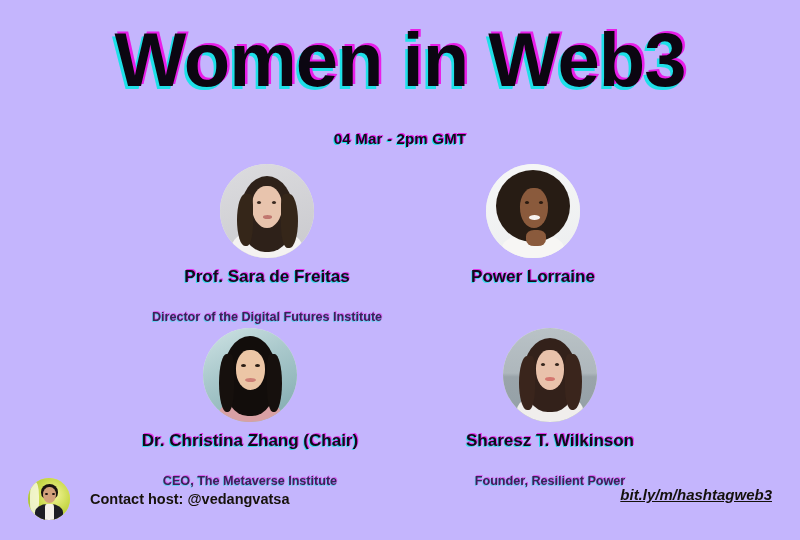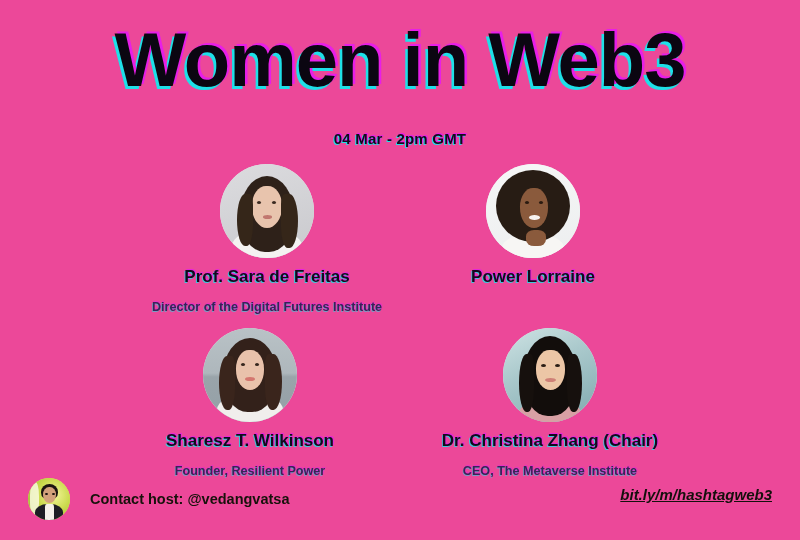--- a/index.html
+++ b/index.html
@@ -12,21 +12,21 @@
     background: #ffffff;
     font-family: "Liberation Sans", sans-serif;
     overflow: hidden;
     position: relative;
   }
 
   .poster {
     position: relative;
     width: 800px;
     height: 540px;
-    background: #ec4899;
+    background: #c4b5fd;
   }
 
   
   .title-wrap {
     position: absolute;
     top: 18px;
     left: 0;
     width: 800px;
     text-align: center;
   }
@@ -97,21 +97,21 @@
     text-shadow:
        0.9px -0.9px 0 rgba(232,30,232,0.85),
       -0.9px  0.9px 0 rgba(30,224,232,0.85);
     white-space: nowrap;
   }
   .speaker-role {
     font-family: "Liberation Sans", sans-serif;
     font-weight: bold;
     font-size: 12.6px;
     line-height: 18px;
-    margin-top: 10px;
+    margin-top: 20px;
     color: #3a2258;
     text-shadow:
        0.7px -0.7px 0 rgba(232,30,232,0.55),
       -0.7px  0.7px 0 rgba(30,224,232,0.55);
     white-space: nowrap;
   }
 
   
   .footer-host {
     position: absolute;
@@ -202,48 +202,48 @@
       </div>
       <div class="speaker-name">Power Lorraine</div>
     </div>
 
   </div>
 
   <div class="row row-two">
 
     <div class="speaker">
       <div class="avatar">
+        <div class="p-bg" style="background:linear-gradient(155deg,#cfe3e4 0%,#aac9cc 40%,#7fa9ae 100%);"></div>
+        <div class="p-body" style="left:16px;top:72px;width:62px;height:28px;background:#d8a0a4;"></div>
+        <div class="p-hair" style="left:20px;top:8px;width:54px;height:80px;background:#120d0b;"></div>
+        <div class="p-face" style="left:33px;top:22px;width:29px;height:40px;background:#ecc6a6;"></div>
+        <div class="p-eye" style="left:38px;top:36px;width:5px;height:3px;background:#2a1d15;"></div>
+        <div class="p-eye" style="left:52px;top:36px;width:5px;height:3px;background:#2a1d15;"></div>
+        <div class="p-mouth" style="left:42px;top:50px;width:11px;height:4px;background:#cf8077;"></div>
+        <div class="p-hair" style="left:16px;top:26px;width:15px;height:58px;background:#16100d;border-radius:50% 20% 40% 50%;"></div>
+        <div class="p-hair" style="left:64px;top:26px;width:15px;height:58px;background:#16100d;border-radius:20% 50% 50% 40%;"></div>
+      </div>
+      <div class="speaker-name">Dr. Christina Zhang (Chair)</div>
+      <div class="speaker-role">CEO, The Metaverse Institute</div>
+    </div>
+
+    <div class="speaker">
+      <div class="avatar">
         <div class="p-bg" style="background:linear-gradient(180deg,#b9c2c6 0%,#aeb7bc 48%,#9aa4aa 52%,#93a0a6 100%);"></div>
         <div class="p-body" style="left:14px;top:66px;width:66px;height:34px;background:#f0eeec;"></div>
         <div class="p-hair" style="left:20px;top:10px;width:54px;height:74px;background:#33211a;"></div>
         <div class="p-face" style="left:33px;top:22px;width:28px;height:40px;background:#e9c2ab;"></div>
         <div class="p-eye" style="left:38px;top:35px;width:4px;height:3px;background:#36261d;"></div>
         <div class="p-eye" style="left:52px;top:35px;width:4px;height:3px;background:#36261d;"></div>
         <div class="p-mouth" style="left:42px;top:49px;width:10px;height:4px;background:#d4776f;"></div>
         <div class="p-hair" style="left:16px;top:28px;width:16px;height:54px;background:#3a251c;border-radius:50% 20% 40% 50%;"></div>
         <div class="p-hair" style="left:62px;top:26px;width:17px;height:56px;background:#3a251c;border-radius:20% 50% 50% 40%;"></div>
       </div>
       <div class="speaker-name">Sharesz T. Wilkinson</div>
       <div class="speaker-role">Founder, Resilient Power</div>
-    </div>
-
-    <div class="speaker">
-      <div class="avatar">
-        <div class="p-bg" style="background:linear-gradient(155deg,#cfe3e4 0%,#aac9cc 40%,#7fa9ae 100%);"></div>
-        <div class="p-body" style="left:16px;top:72px;width:62px;height:28px;background:#d8a0a4;"></div>
-        <div class="p-hair" style="left:20px;top:8px;width:54px;height:80px;background:#120d0b;"></div>
-        <div class="p-face" style="left:33px;top:22px;width:29px;height:40px;background:#ecc6a6;"></div>
-        <div class="p-eye" style="left:38px;top:36px;width:5px;height:3px;background:#2a1d15;"></div>
-        <div class="p-eye" style="left:52px;top:36px;width:5px;height:3px;background:#2a1d15;"></div>
-        <div class="p-mouth" style="left:42px;top:50px;width:11px;height:4px;background:#cf8077;"></div>
-        <div class="p-hair" style="left:16px;top:26px;width:15px;height:58px;background:#16100d;border-radius:50% 20% 40% 50%;"></div>
-        <div class="p-hair" style="left:64px;top:26px;width:15px;height:58px;background:#16100d;border-radius:20% 50% 50% 40%;"></div>
-      </div>
-      <div class="speaker-name">Dr. Christina Zhang (Chair)</div>
-      <div class="speaker-role">CEO, The Metaverse Institute</div>
     </div>
 
   </div>
 
   <div class="footer-host">
     <div class="host-avatar">
       <div class="p-bg" style="background:radial-gradient(circle at 62% 40%,#f3f59a 0%,#c9d94b 45%,#8fae34 100%);"></div>
       <div class="p-bg" style="left:2px;top:4px;width:9px;height:34px;background:#fdfde8;opacity:.8;border-radius:40%;"></div>
       <div class="p-body" style="left:7px;top:26px;width:28px;height:18px;background:#1d1d24;"></div>
       <div class="p-body" style="left:17px;top:26px;width:9px;height:18px;background:#f4f1ea;border-radius:20% 20% 0 0;"></div>

